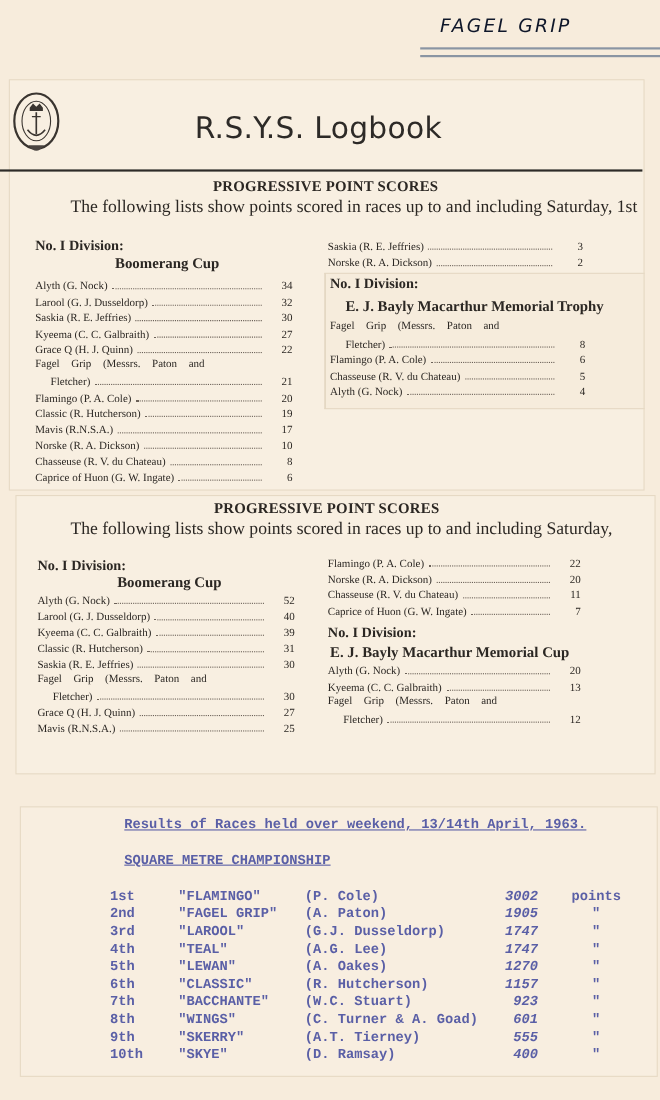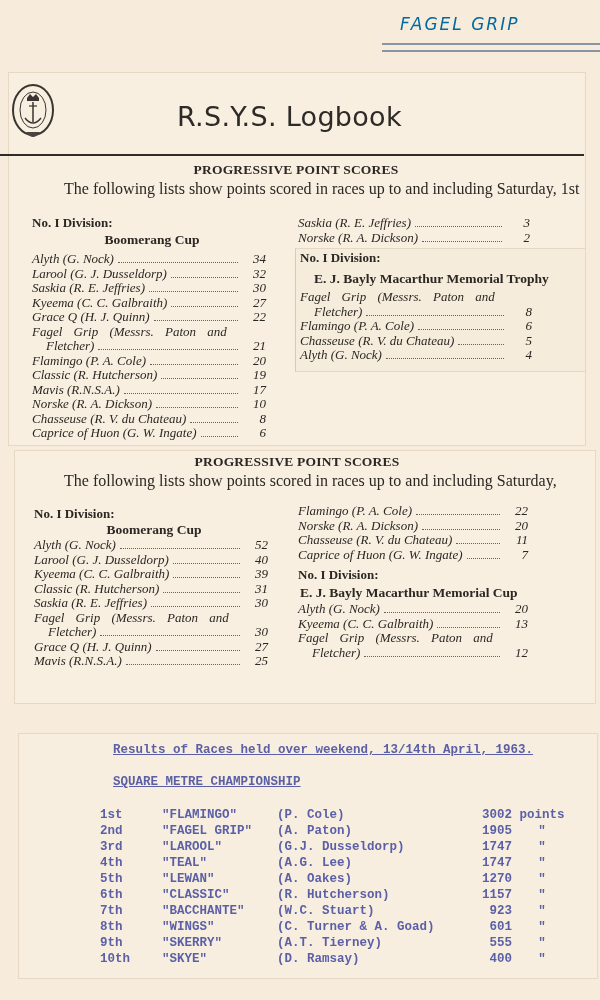--- a/index.html
+++ b/index.html
@@ -6,21 +6,21 @@
   body {
     width:600px; height:1000px; position:relative; overflow:hidden;
     background:#f7ecdc;
     font-family:"Liberation Serif", serif;
     color:#2b2723;
   }
   .abs { position:absolute; }
   
   .hand {
     left:400px; top:14px; font-family:"DejaVu Sans", sans-serif;
-    font-size:17px; letter-spacing:2px; color:#0369a1; font-style:italic;
+    font-size:17px; letter-spacing:2px; color:#0f172a; font-style:italic;
   }
   .hand-rule { left:382px; height:2px; background:#8a95a3; width:218px; }
   
   .clip { background:#f8efe1; border:1px solid #e6d9c4; }
   .clip-1 { left:8px; top:72px; width:576px; height:372px; }
   .clip-1b { left:295px; top:248px; width:289px; height:122px; border-left:1px solid #d9cbb3; background:#f6ecdc; }
   .clip-2 { left:14px; top:450px; width:580px; height:252px; }
   .clip-3 { left:18px; top:733px; width:578px; height:244px; background:#f8eee0; }
 
   .crest { left:8px; top:82px; width:50px; height:62px; }
@@ -31,39 +31,39 @@
   .title-rule { left:0; top:154px; width:584px; height:2px; background:#2e2b28; }
 
   .heading {
     font-weight:bold; font-size:13.5px; text-align:center; letter-spacing:0.2px;
   }
   .intro { font-size:16px; line-height:16px; }
   .div-label { font-weight:bold; font-size:13px; }
   .cup-label { font-weight:bold; font-size:13.5px; text-align:center; }
 
   .row {
-    position:relative; font-size:13px; line-height:14.5px; height:14.5px;
-    display:flex; align-items:baseline; white-space:nowrap;font-style:italic;
+    position:relative; font-size:10px; line-height:14.5px; height:14.5px;
+    display:flex; align-items:baseline; white-space:nowrap;
   }
   .row .name { flex:0 0 auto; }
   .row .dots {
     flex:1 1 auto; border-bottom:1px dotted #6b6158; margin:0 4px; height:10px;
   }
   .row .pts { flex:0 0 24px; text-align:right; }
 
   
   .tw { font-family:"Liberation Mono", monospace; color:#5a5fa6; font-weight:bold; font-size:12.5px; }
   .tw-title { left:113px; top:743px; text-decoration:underline; }
   .tw-sub { left:113px; top:775px; text-decoration:underline; }
   .tw-row { position:absolute; left:100px; height:16px; width:470px; }
   .tw-row span { position:absolute; top:0; white-space:pre; }
   .c-place { left:0; width:40px; }
   .c-yacht { left:62px; }
   .c-owner { left:177px; }
-  .c-pts { left:362px; width:50px; text-align:right; }
+  .c-pts { left:339px; width:50px; text-align:right;font-style:italic; }
   .c-unit { left:412px; width:60px; text-align:center; }
 </style>
 </head>
 <body>
 
 <div class="abs hand">FAGEL GRIP</div>
 <div class="abs hand-rule" style="top:43px;"></div>
 <div class="abs hand-rule" style="top:50px;"></div>
 
 <div class="abs clip clip-1"></div>

